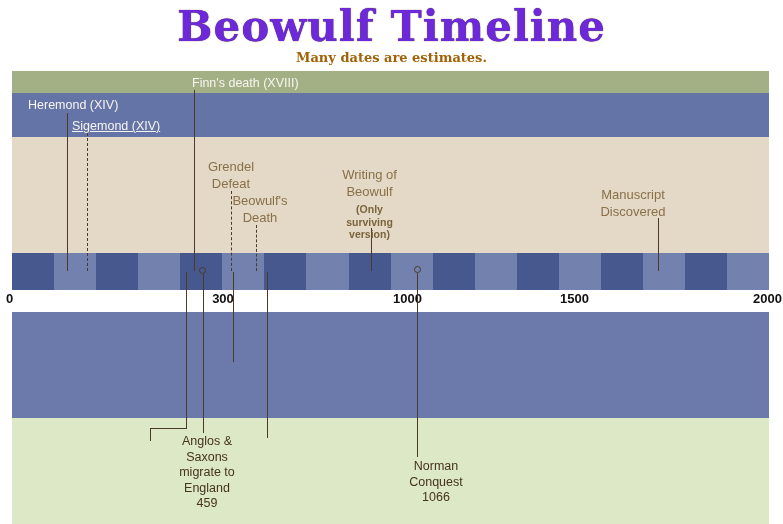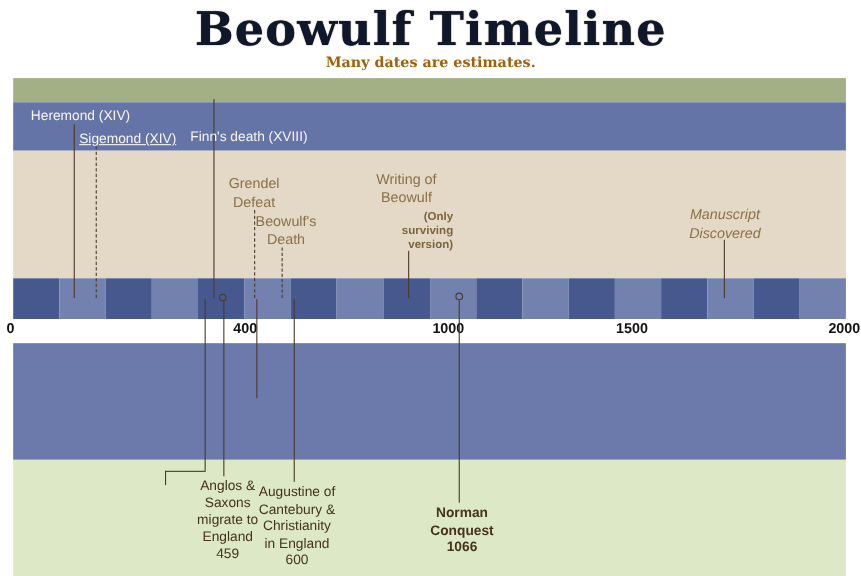--- a/index.html
+++ b/index.html
@@ -12,21 +12,21 @@
   #band-blue-top{top:93px;height:44px;background:#6474a7;}
   #band-tan{top:137px;height:116px;background:#e3d9c6;}
   #timeline-bar{top:253px;height:37px;display:flex;}
   #timeline-bar .seg{flex:1;height:100%;}
   #band-blue-bottom{top:312px;height:106px;background:#6b79ab;}
   #band-green-bottom{top:418px;height:106px;background:#dde8c6;}
 
   #main-title{
     position:absolute;top:2px;left:0;width:100%;text-align:center;
     font-family:"DejaVu Serif",serif;font-weight:bold;font-size:42px;
-    color:#0f172a;letter-spacing:1px;text-shadow:0 0 1px #2a1a08;
+    color:#6d28d9;letter-spacing:1px;text-shadow:0 0 1px #2a1a08;
   }
   #sub-title{
     position:absolute;top:50px;left:0;width:100%;text-align:center;
     font-family:"DejaVu Serif",serif;font-weight:bold;font-size:13px;color:#a16207;
   }
 
   .lbl{position:absolute;white-space:pre-line;line-height:16px;font-size:12.5px;}
   .lbl.white{color:#f7f5f0;}
   .lbl.brown{color:#8a7049;text-align:center;line-height:17px;font-size:13px;}
   .lbl.darkbrown{color:#45331f;text-align:center;line-height:15.5px;font-size:12.5px;}
@@ -70,21 +70,21 @@
       <div class="seg" style="background: rgb(115, 129, 174);"></div>
       <div class="seg" style="background: rgb(70, 88, 142);"></div>
       <div class="seg" style="background: rgb(115, 129, 174);"></div>
       <div class="seg" style="background: rgb(70, 88, 142);"></div>
       <div class="seg" style="background: rgb(115, 129, 174);"></div>
     </div>
   <div class="band" id="band-blue-bottom"></div>
   <div class="band" id="band-green-bottom"></div>
 
   <div class="tick" style="left:6px;">0</div>
-  <div class="tick" style="left:198px;width:50px;text-align:center;">400</div>
+  <div class="tick" style="left:198px;width:50px;text-align:center;">300</div>
   <div class="tick" style="left:362px;width:60px;text-align:right;">1000</div>
   <div class="tick" style="left:529px;width:60px;text-align:right;">1500</div>
   <div class="tick" style="left:722px;width:60px;text-align:right;">2000</div>
 
   <div class="vline" style="left:67px;top:113px;height:158px;"></div>
   <div class="vline dashed" style="left:87px;top:133px;height:138px;"></div>
   <div class="vline" style="left:194px;top:90px;height:181px;"></div>
   <div class="vline dashed" style="left:231px;top:191px;height:80px;"></div>
   <div class="vline dashed" style="left:256px;top:225px;height:46px;"></div>
   <div class="vline" style="left:371px;top:228px;height:43px;"></div>
@@ -93,46 +93,41 @@
   <div class="vline" style="left:186px;top:272px;height:156px;"></div>
   <div class="hline" style="left:150px;top:428px;width:37px;"></div>
   <div class="vline" style="left:150px;top:428px;height:13px;"></div>
   <div class="ring" style="left:199px;top:267px;"></div>
   <div class="vline" style="left:203px;top:274px;height:159px;"></div>
   <div class="vline" style="left:233px;top:272px;height:90px;"></div>
   <div class="vline" style="left:267px;top:272px;height:166px;"></div>
   <div class="ring" style="left:414px;top:266px;"></div>
   <div class="vline" style="left:417px;top:273px;height:184px;"></div>
 
-  <div class="lbl white" style="left:173px;top:75px;margin-top:41px;">Finn's death (XVIII)</div>
+  <div class="lbl white" style="left:192px;top:75px;">Finn's death (XVIII)</div>
   <div class="lbl white" style="left:28px;top:97px;">Heremond (XIV)</div>
   <div class="lbl white" style="left:72px;top:118px;text-decoration:underline;">Sigemond (XIV)</div>
 
   <div class="lbl brown" style="left:191px;top:158px;width:80px;">Grendel
 Defeat</div>
   <div class="lbl brown" style="left:220px;top:192px;width:80px;">Beowulf's
 Death</div>
-  <div class="lbl brown" style="left:327px;top:137px;width:85px;">
+  <div class="lbl brown" style="left:327px;top:149px;width:85px;">
     <span style="white-space:pre-line;">Writing of
 Beowulf</span>
-    <span class="sub-note" style="white-space:pre-line;text-align:right;">(Only
+    <span class="sub-note" style="white-space:pre-line;">(Only
 surviving
 version)</span>
   </div>
-  <div class="lbl brown" style="left:610px;top:186px;width:98px;font-style:italic;">Manuscript
+  <div class="lbl brown" style="left:584px;top:186px;width:98px;">Manuscript
 Discovered</div>
 
 
   <div class="lbl darkbrown" style="left:167px;top:434px;width:80px;">Anglos &amp;
 Saxons
 migrate to
 England
 459</div>
-  <div class="lbl darkbrown" style="left:218px;top:440px;width:104px;">Augustine of
-Cantebury &amp;
-Christianity
-in England
-600</div>
-  <div class="lbl darkbrown" style="left:380px;top:459px;width:80px;font-weight:bold;">Norman
+  <div class="lbl darkbrown" style="left:396px;top:459px;width:80px;">Norman
 Conquest
 1066</div>
 
 </div>
 
 </body></html>

